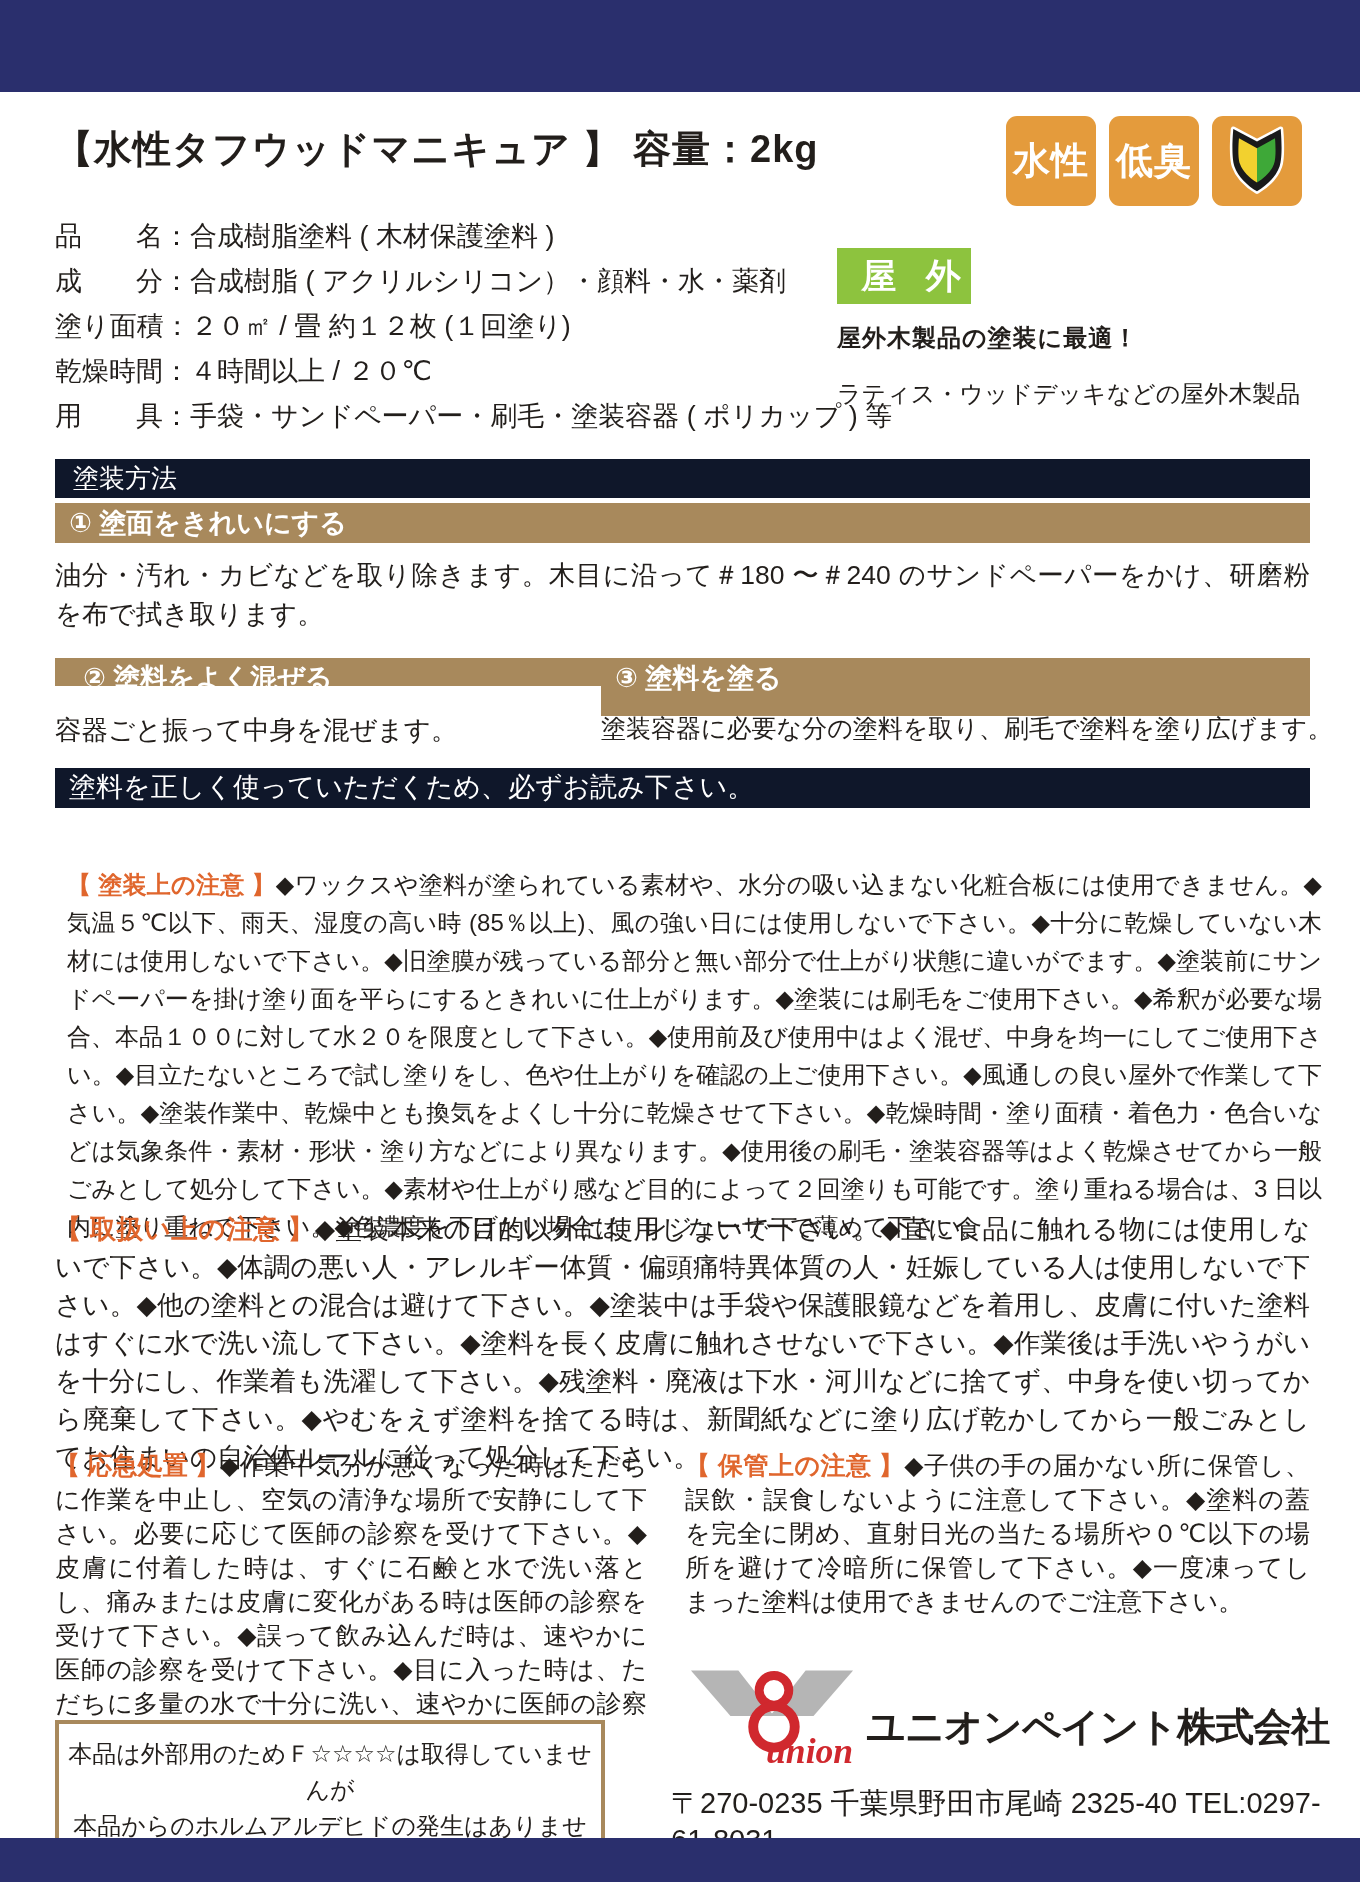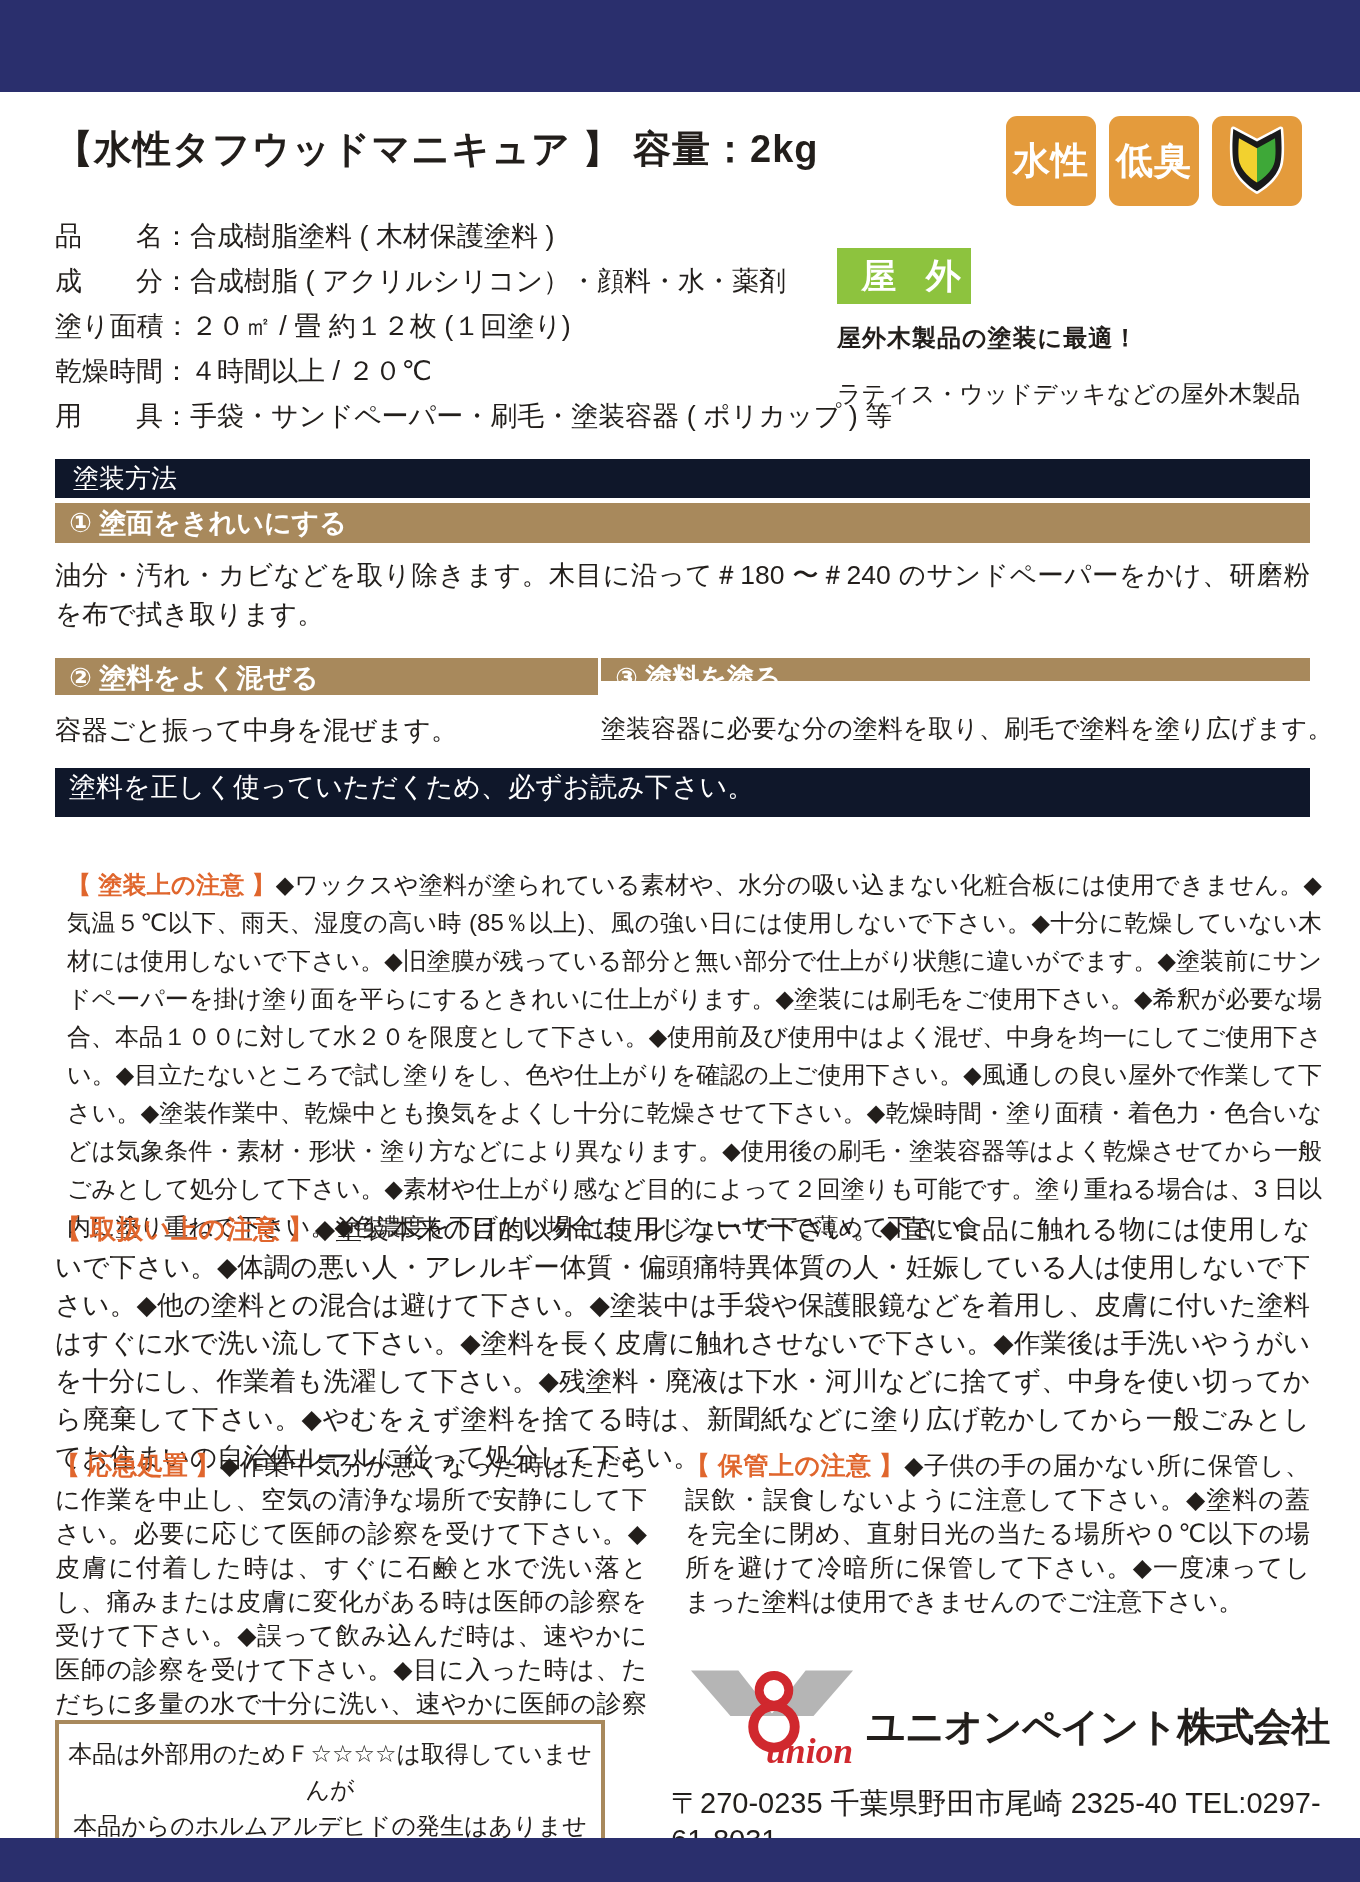--- a/index.html
+++ b/index.html
@@ -19,25 +19,25 @@
   #specs{left:55px;top:214px;font-size:27px;line-height:45px;}
   .spec-label{font-weight:normal;}
   #promo{left:837px;top:248px;width:473px;}
   .promo-tag{width:134px;height:56px;background:#8dc33e;color:#fff;font-size:35px;font-weight:bold;
     display:flex;align-items:center;justify-content:center;letter-spacing:10px;padding-left:24px;box-sizing:border-box;}
   .promo-headline{margin-top:18px;font-size:24px;font-weight:bold;letter-spacing:1px;}
   .promo-sub{margin-top:24px;font-size:24px;}
   #method-bar{left:55px;top:459px;width:1237px;height:39px;font-size:26px;line-height:39px;padding-left:18px;}
   #step1-bar{left:55px;top:503px;width:1241px;height:40px;font-size:27px;line-height:40px;padding-left:14px;}
   #step1-body{left:55px;top:556px;width:1255px;font-size:26.5px;line-height:39px;text-align:justify;}
-  #step2-bar{left:55px;top:658px;width:529px;height:37px;font-size:27px;line-height:40px;padding-left:14px;}
-  #step3-bar{left:601px;top:658px;width:695px;height:23px;font-size:27px;line-height:40px;padding-left:14px;}
+  #step2-bar{left:55px;top:658px;width:529px;height:28px;font-size:27px;line-height:40px;padding-left:28px;}
+  #step3-bar{left:601px;top:658px;width:695px;height:58px;font-size:27px;line-height:40px;padding-left:14px;}
   #step2-body{left:55px;top:712px;width:543px;font-size:26.5px;}
   #step3-body{left:601px;top:712px;width:720px;font-size:25px;white-space:nowrap;}
-  #caution-bar{left:55px;top:768px;width:1241px;height:49px;font-size:27px;line-height:39px;padding-left:14px;}
+  #caution-bar{left:55px;top:768px;width:1241px;height:40px;font-size:27px;line-height:39px;padding-left:14px;}
   .para{text-align:justify;}
   .para .sec-label{color:#e0662d;font-weight:bold;}
   #caution1{left:67px;top:820px;width:1255px;font-size:24px;line-height:38px;margin-top:46px;}
   #caution2{left:55px;top:1210px;width:1255px;font-size:26.5px;line-height:38px;}
   #firstaid{left:55px;top:1448px;width:592px;font-size:25px;line-height:34px;}
   #storage{left:685px;top:1448px;width:625px;font-size:25px;line-height:34px;}
   #note-box{left:55px;top:1720px;width:530px;border:4px solid #a8895c;padding:12px 6px 10px 6px;
     text-align:center;font-size:24px;line-height:36px;background:#fff;}
   #union-logo{left:683px;top:1658px;}
   #company-name{left:866px;top:1700px;font-size:39px;font-weight:bold;letter-spacing:-1px;}

